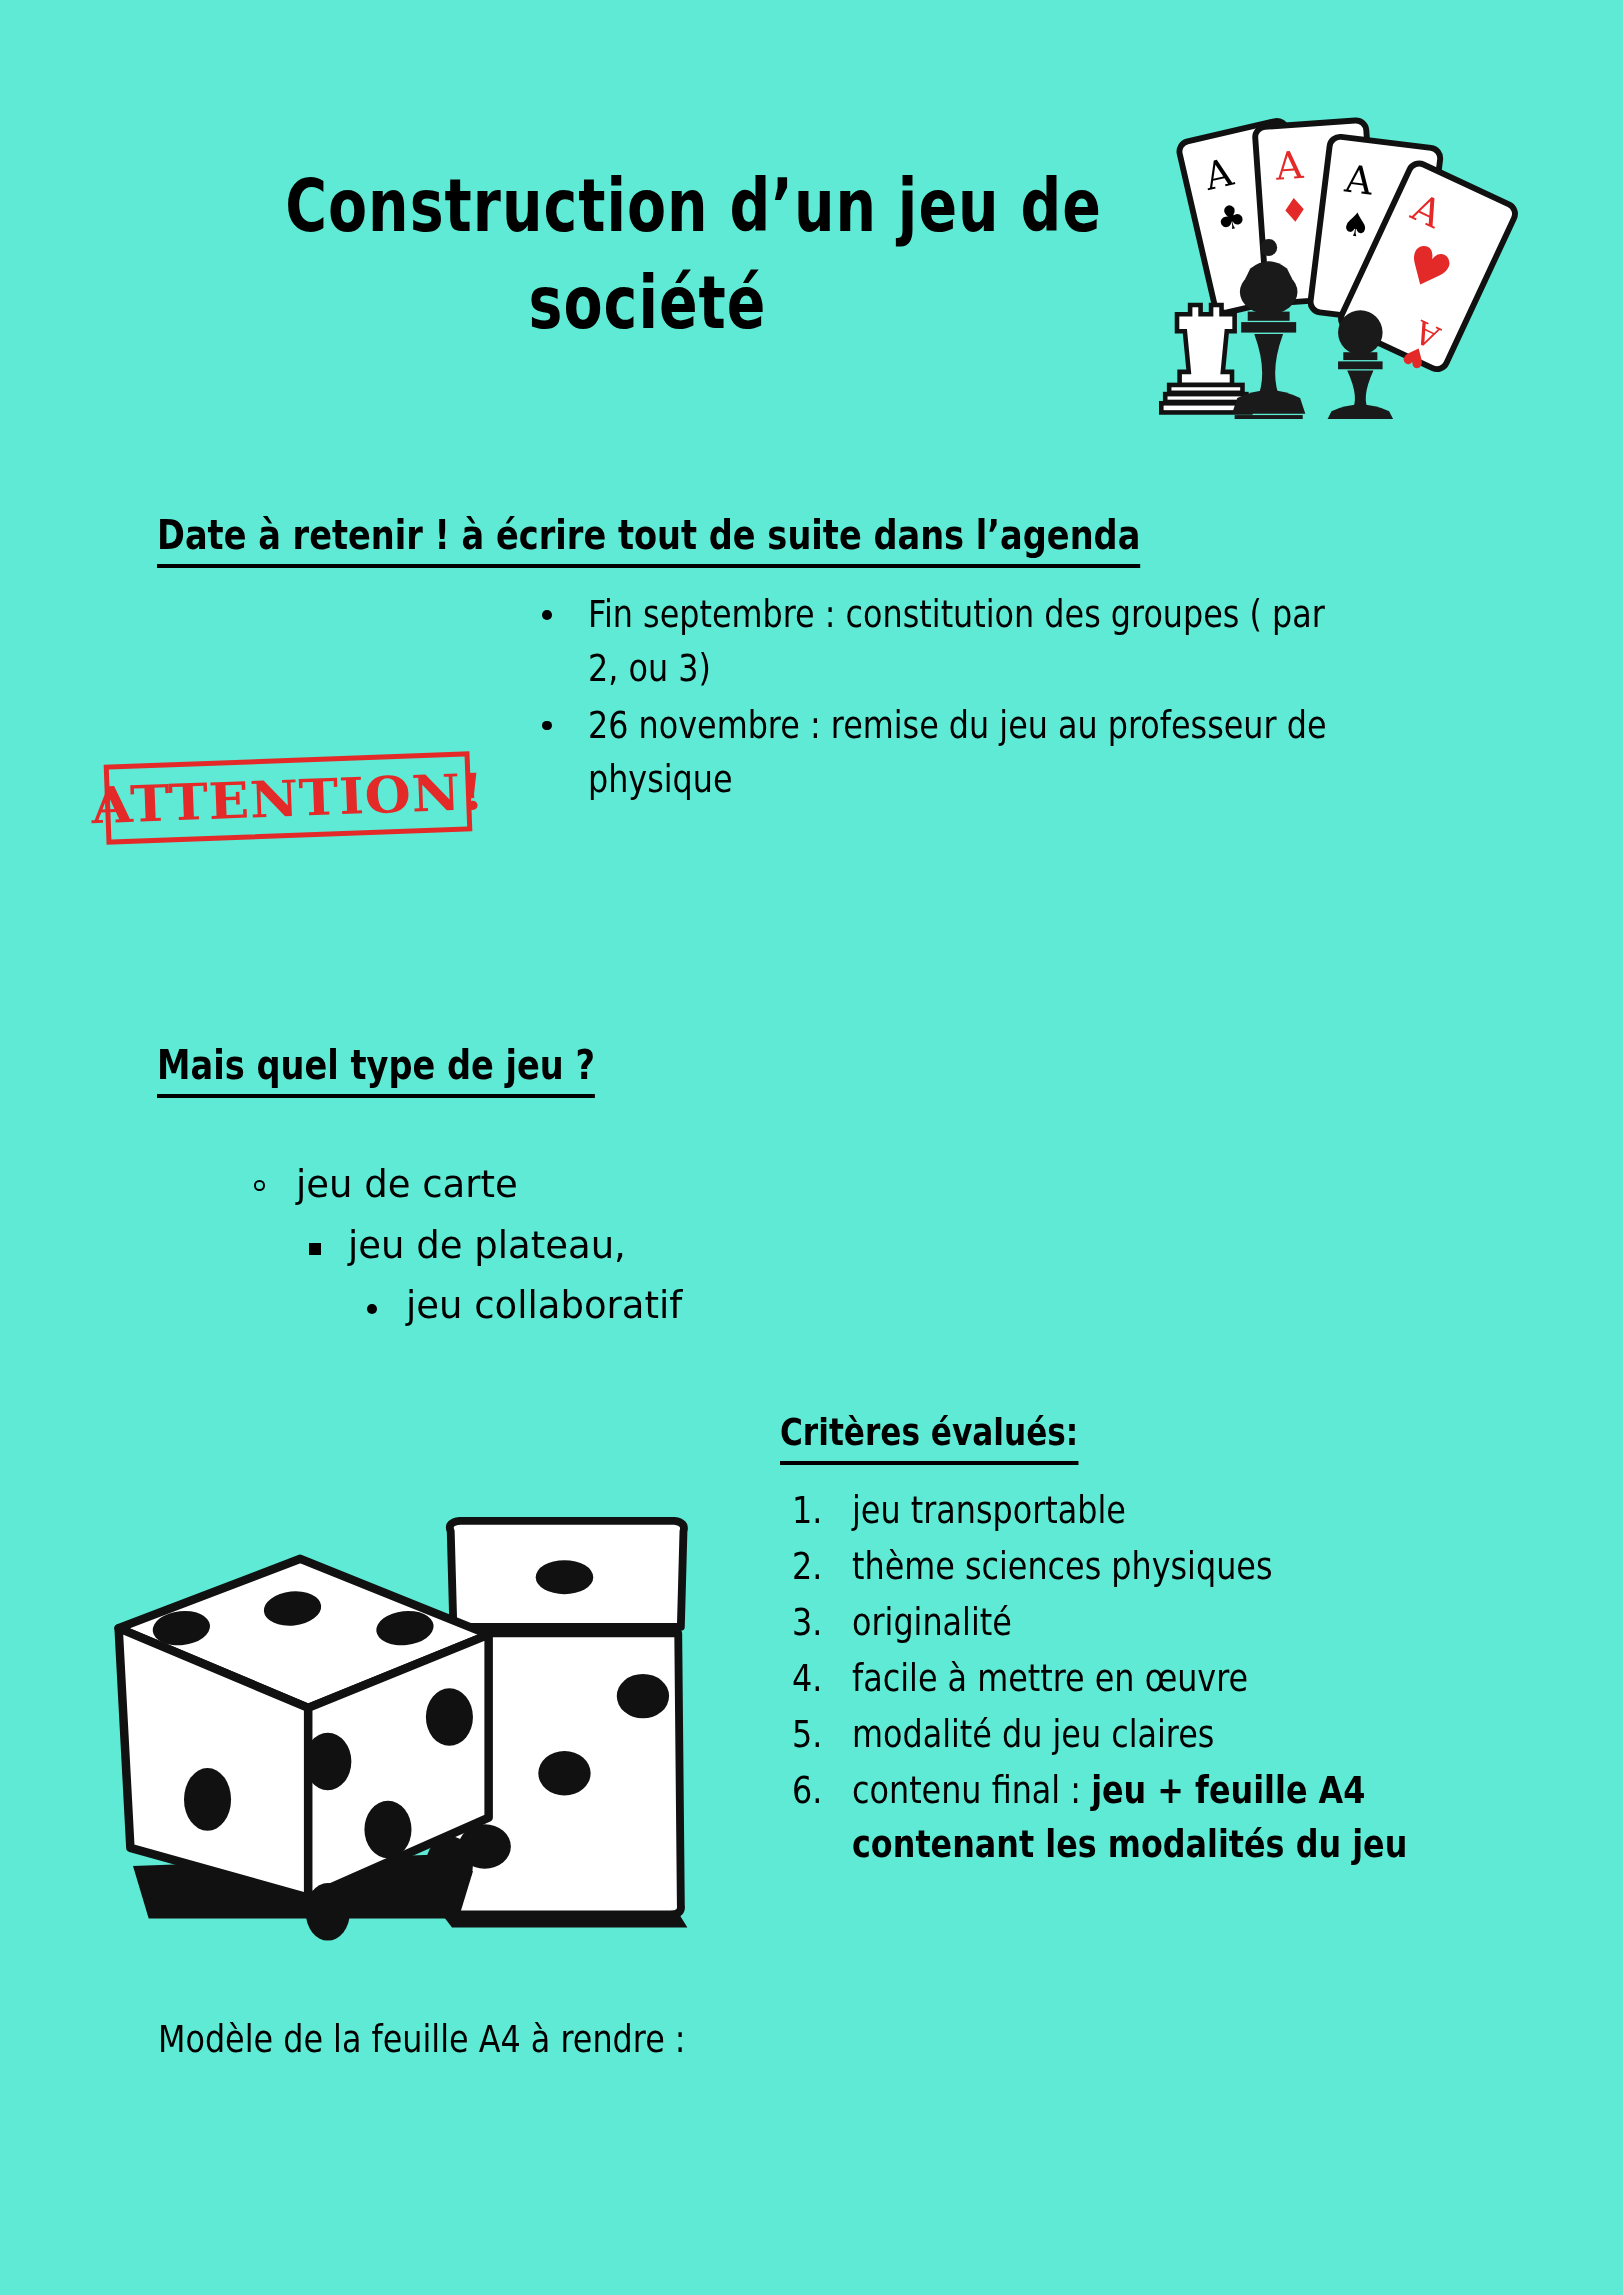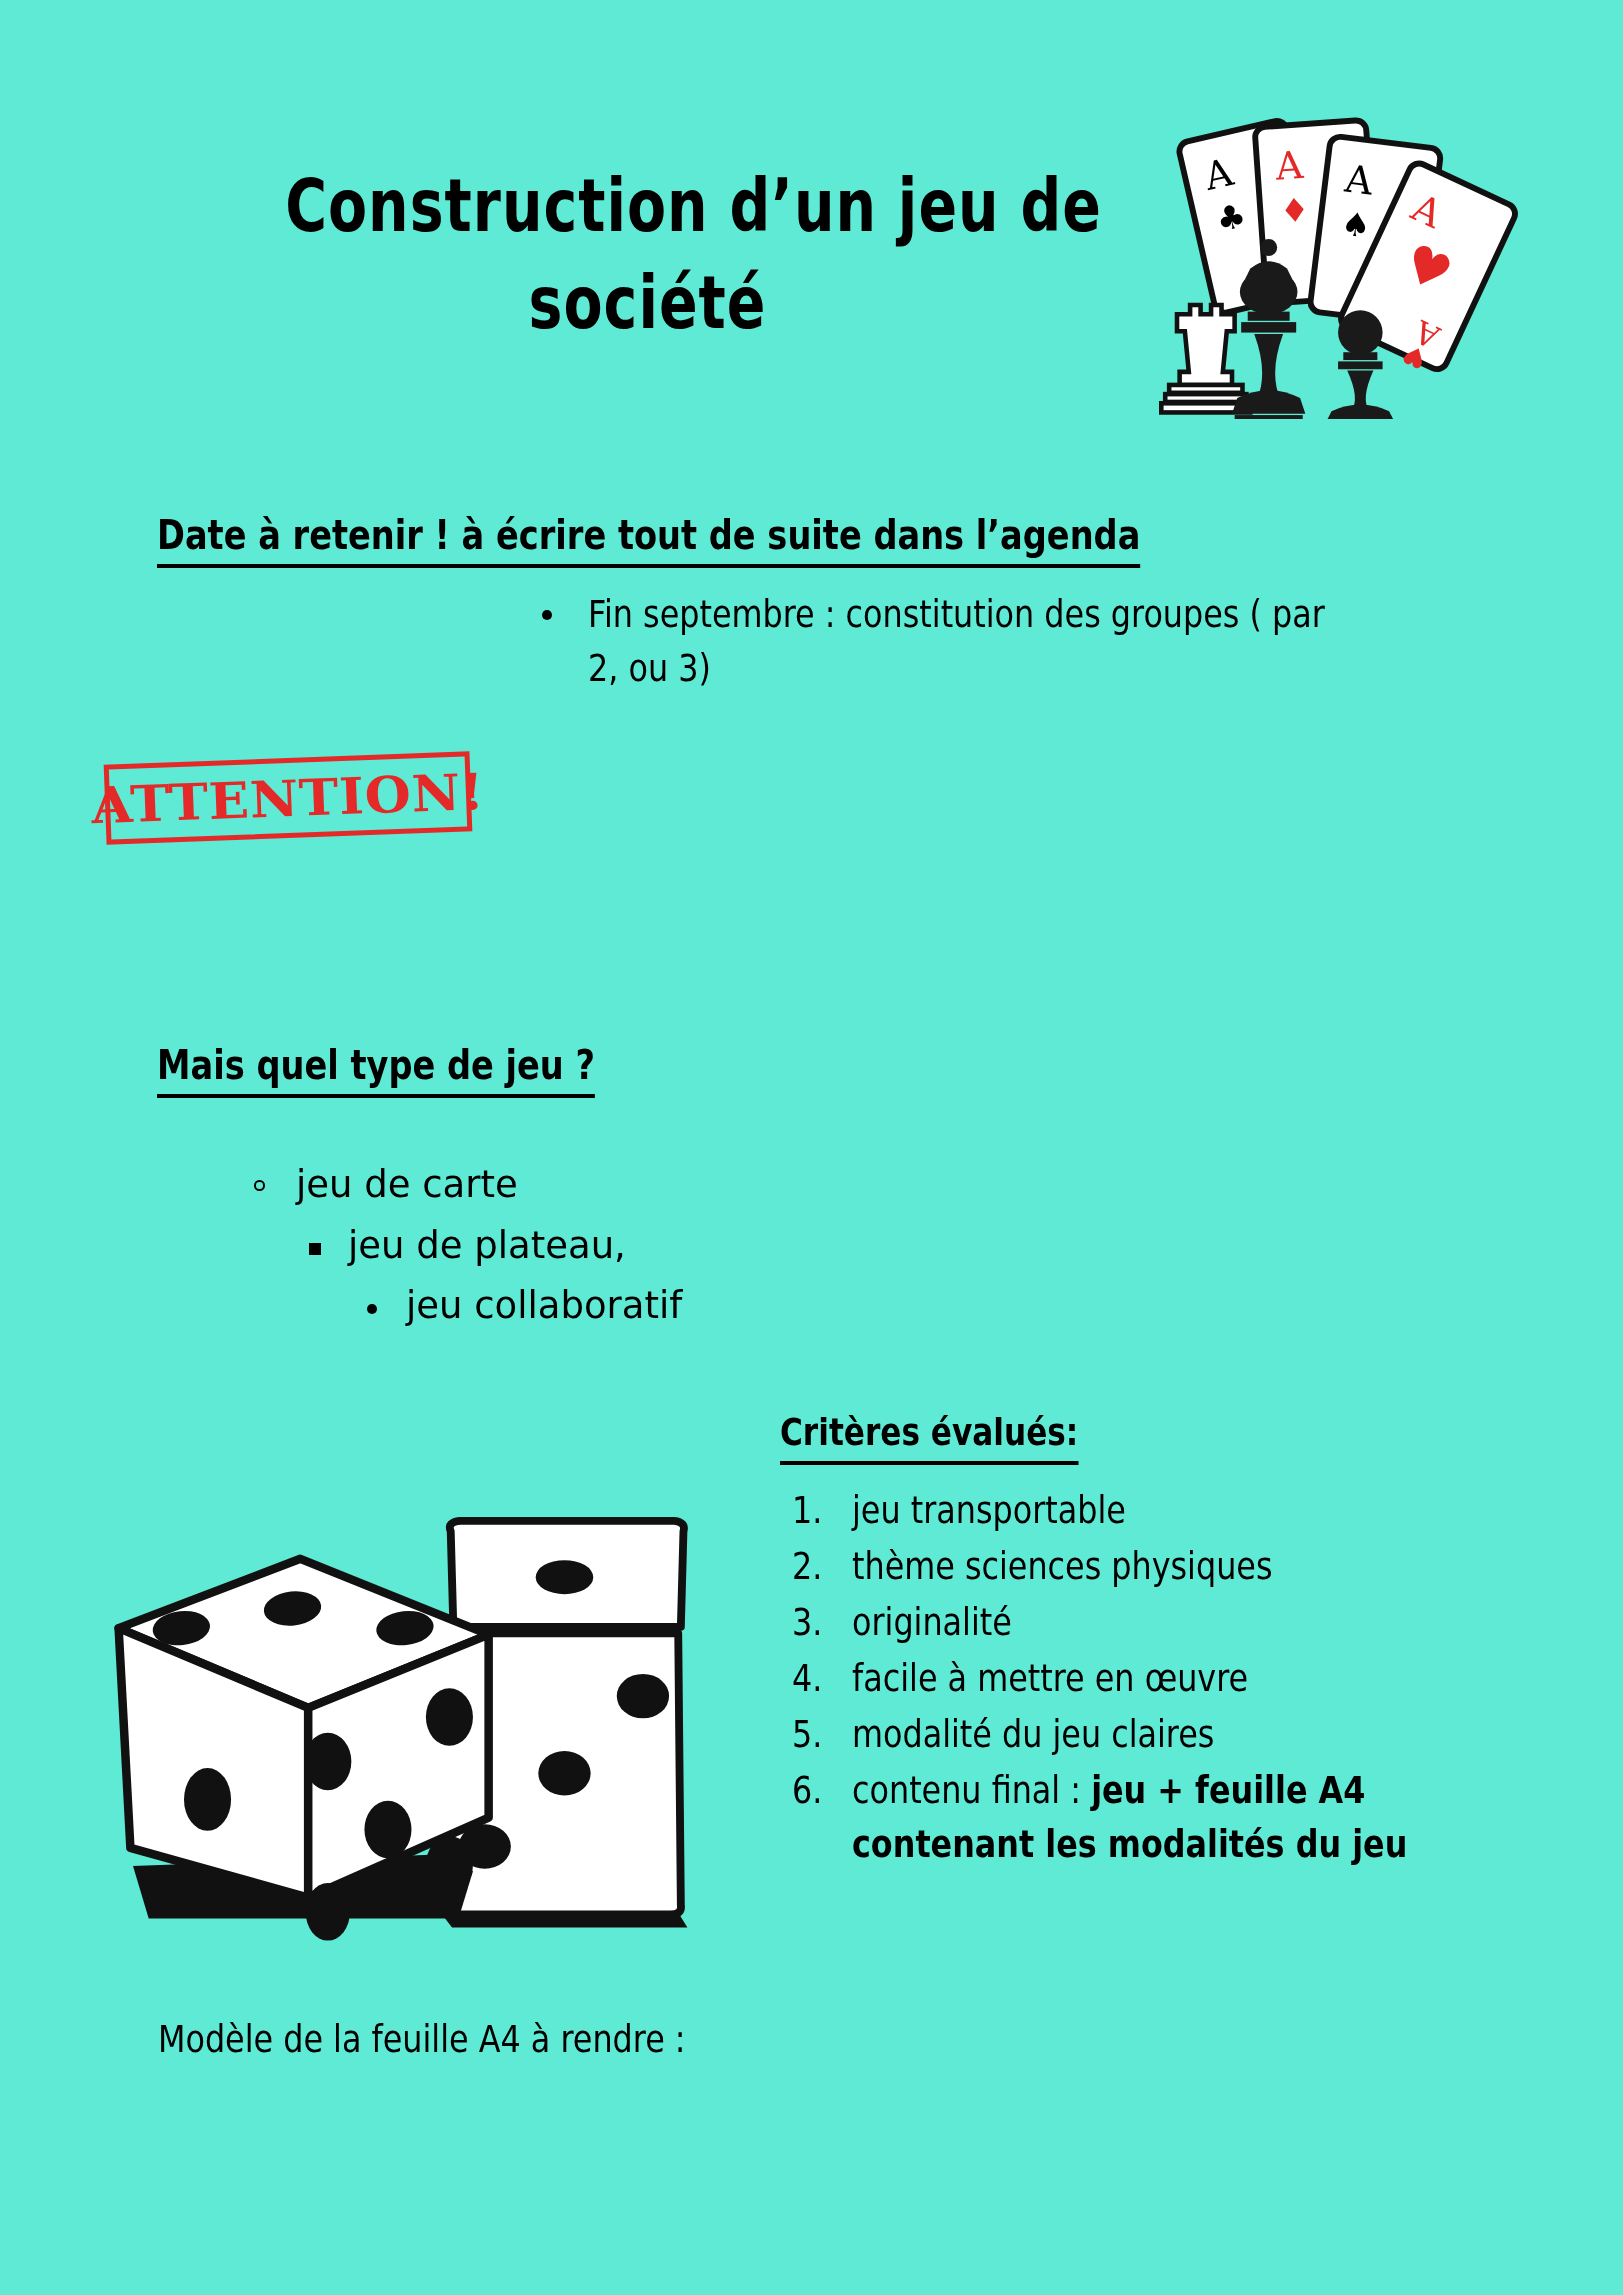--- a/index.html
+++ b/index.html
@@ -283,20 +283,24 @@
     </svg>
   </div>
 
   <div class="heading" id="heading-dates">Date à retenir ! à écrire tout de suite dans l’agenda</div>
 
   <div id="dates-list">
     <div class="li">
       <span class="dot"></span>
       <span class="body-text li-text">Fin septembre : constitution des groupes ( par 2, ou 3)</span>
     </div>
+    <div class="li">
+      <span class="dot"></span>
+      <span class="body-text li-text">26 novembre : remise du jeu au professeur de  physique</span>
+    </div>
   </div>
 
   <div id="attention-stamp">
     <div class="stamp-frame"></div>
     <div class="stamp-label">ATTENTION!</div>
   </div>
 
   <div class="heading" id="heading-type">Mais quel type de jeu ?</div>
 
   <div id="types-list">

